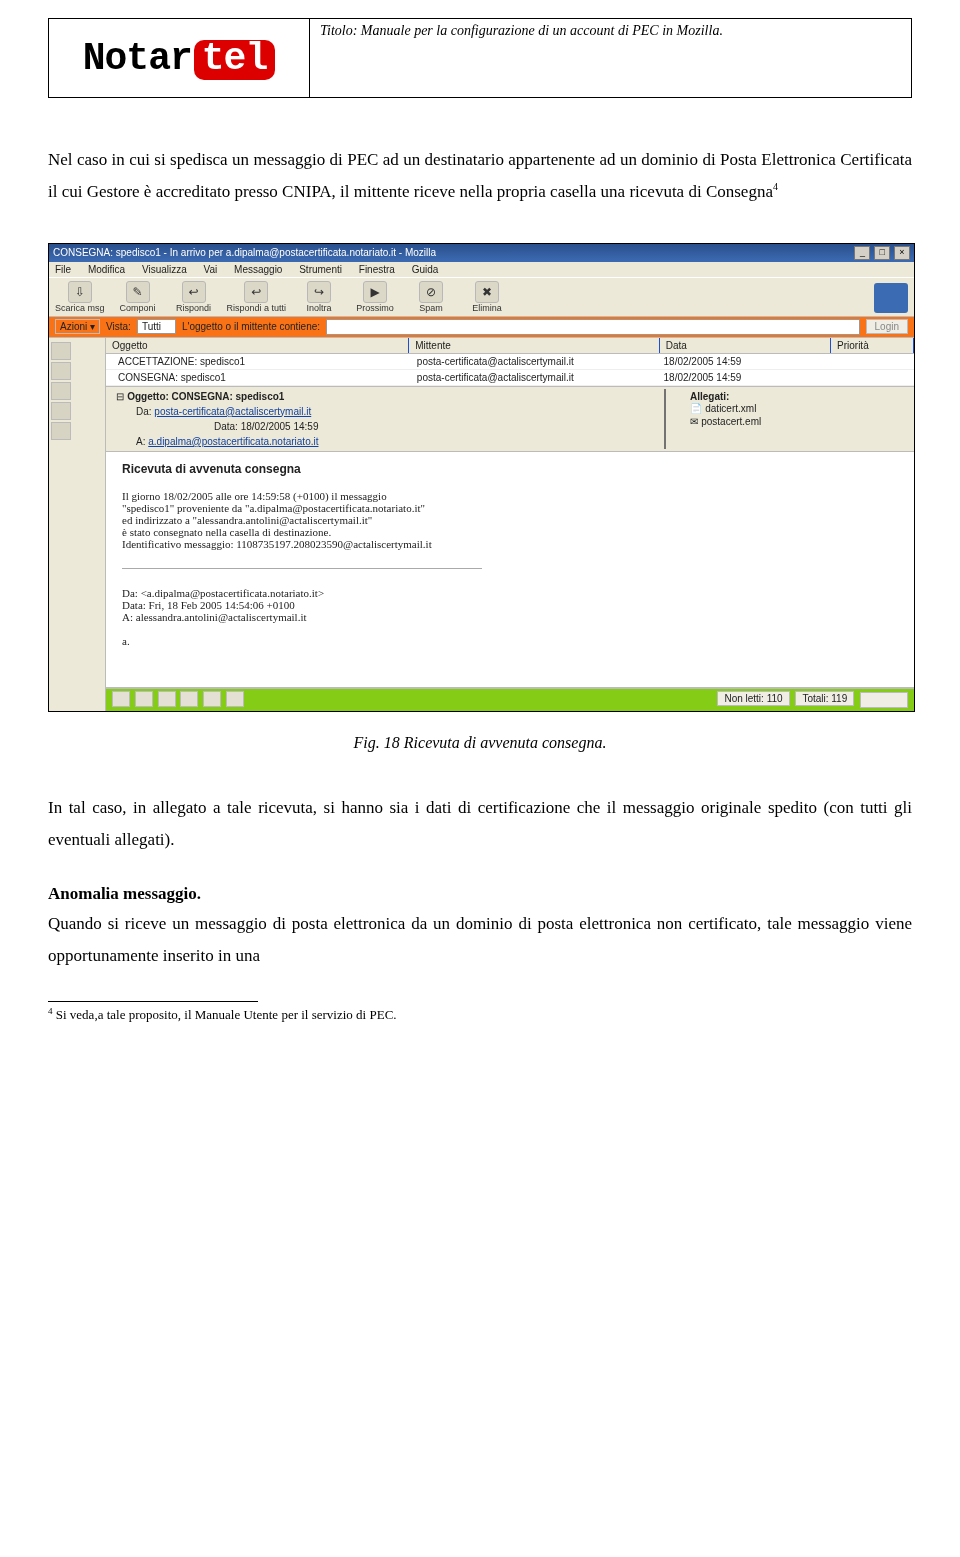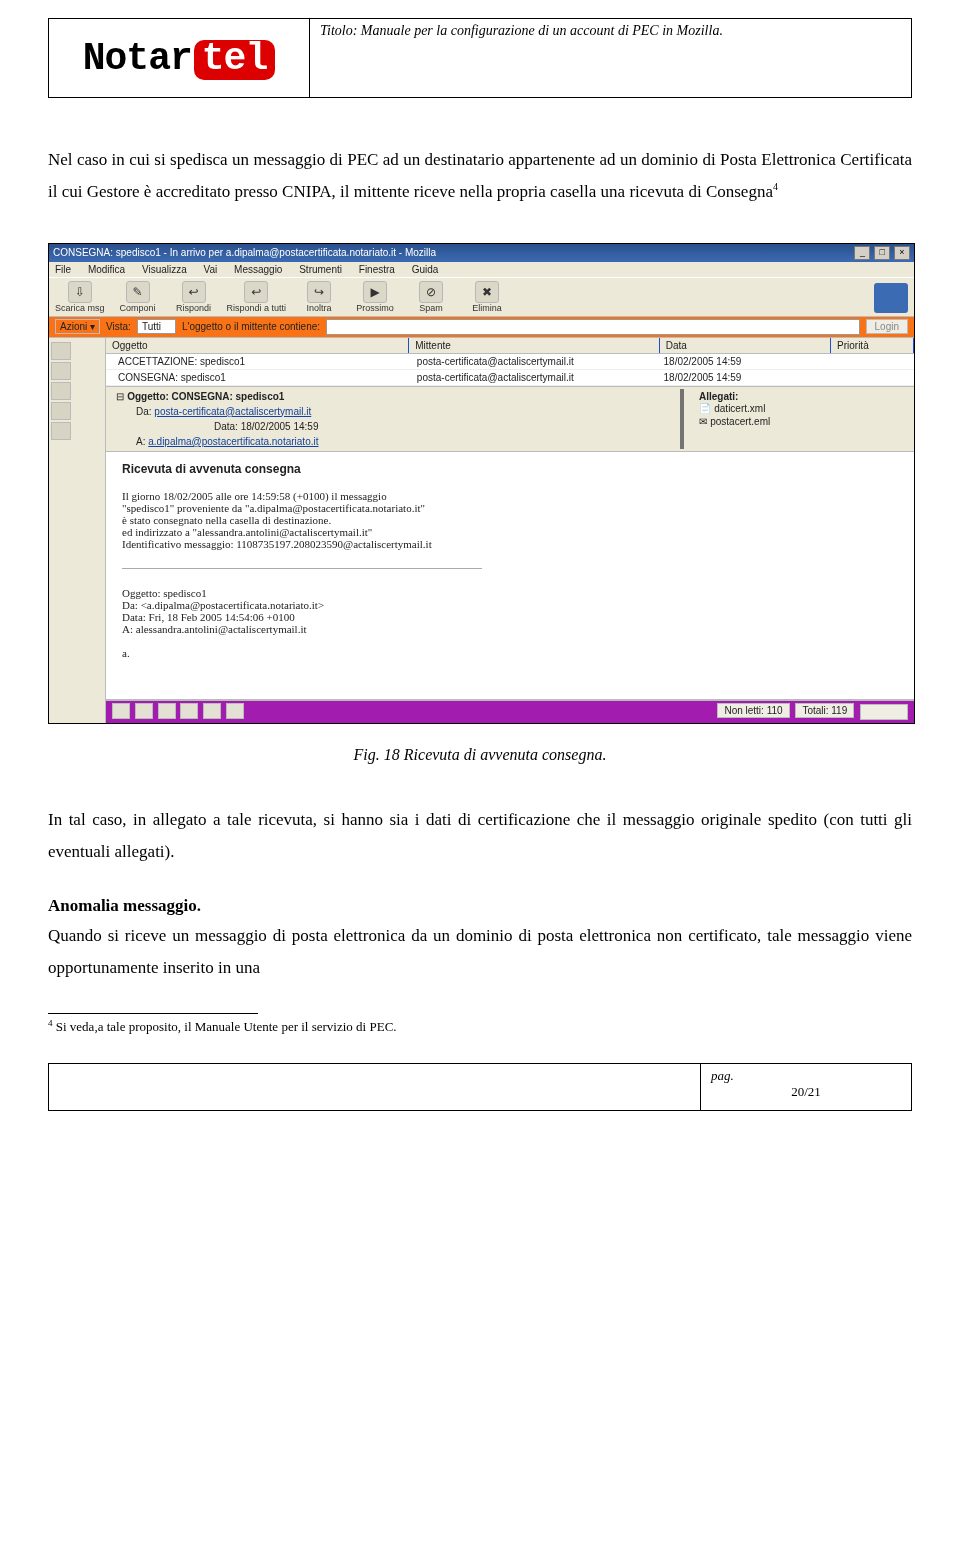--- a/index.html
+++ b/index.html
@@ -148,33 +148,33 @@
   .msgrow { display:flex; padding:1px 6px; background:#fff; font-size:10px; border-bottom:1px solid #eee;}
   .msgrow div { padding:1px 6px; }
   .msghdr {
     background:#ece9d8; border-top:1px solid #bbb; border-bottom:1px solid #bbb;
     display:flex; justify-content:space-between; padding:2px 10px;
   }
   .msghdr-left { font-size:10px; line-height:1.5; }
   .msghdr-left b { font-weight:bold; }
   .msghdr-left a { color:#1342a0; text-decoration:underline; }
   .attachbox {
-    width:190px; border-left:4px solid #737373; padding:2px 15px; font-size:10px;
+    width:190px; border-left:2px solid #737373; padding:2px 24px; font-size:10px;
     background:#ece9d8;
   }
   .attachbox .aitem { padding:1px 0; }
   .msgbody {
     background:#fff; padding:10px 16px 40px 16px; font-size:11px;
     border-bottom:1px solid #bbb;
     font-family: "Times New Roman", serif;
   }
   .msgbody h4 { font-size:12px; font-weight:bold; margin:0 0 14px 0; font-family: Tahoma, sans-serif; }
   .msgbody .hr { border-top:1px solid #aaa; margin:18px 0; width:360px; }
   .statusbar {
-    background:#a21caf; border-top:1px solid #bbb; display:flex;
+    background:#84cc16; border-top:1px solid #bbb; display:flex;
     justify-content:space-between; padding:2px 6px; font-size:10px; align-items:center;
   }
   .statusbar .sicons span {
     display:inline-block; width:16px; height:14px; border:1px solid #bbb;
     background:#e4e1d4; margin-right:2px;
   }
   .statusbar .counts span {
     border:1px solid #bbb; padding:1px 6px; margin-left:3px; background:#efede4;
   }
   .statusbar .progress {
@@ -318,25 +318,24 @@
           <div class="attachbox">
             <b>Allegati:</b>
             <div class="aitem">📄 <span>daticert.xml</span></div>
             <div class="aitem">✉ <span>postacert.eml</span></div>
           </div>
         </div>
         <div class="msgbody">
           <h4>Ricevuta di avvenuta consegna</h4>
           <div>Il giorno 18/02/2005 alle ore 14:59:58 (+0100) il messaggio</div>
           <div>"spedisco1" proveniente da "a.dipalma@postacertificata.notariato.it"</div>
+          <div>ed indirizzato a "alessandra.antolini@actaliscertymail.it"</div>
           <div>è stato consegnato nella casella di destinazione.</div>
-          <div>ed indirizzato a "alessandra.antolini@actaliscertymail.it"</div>
           <div>Identificativo messaggio: 1108735197.208023590@actaliscertymail.it</div>
           <div class="hr"></div>
-          <div>Oggetto: spedisco1</div>
           <div>Da: &lt;a.dipalma@postacertificata.notariato.it&gt;</div>
           <div>Data: Fri, 18 Feb 2005 14:54:06 +0100</div>
           <div>A: alessandra.antolini@actaliscertymail.it</div>
           <br>
           <div>a.</div>
         </div>
         <div class="statusbar">
           <div class="sicons">
             <span></span>
             <span></span>
@@ -360,21 +359,14 @@
   <p class="body-text" style="margin-top:0;">In tal caso, in allegato a tale ricevuta, si hanno sia i dati di certificazione che il messaggio originale spedito (con tutti gli eventuali allegati).</p>
 
   <div class="section-h">Anomalia messaggio.</div>
   <p class="body-text" style="margin-top:4px;">Quando si riceve un messaggio di posta elettronica da un dominio di posta elettronica non certificato, tale messaggio viene opportunamente inserito in una</p>
 
   <div class="footnote-sep"></div>
   <div class="footnote">
     <sup>4</sup><span> Si veda,a tale proposito, il Manuale Utente per il servizio di PEC.</span>
   </div>
 
-  <div class="footer-row">
-    <div class="footer-box-l"></div>
-    <div class="footer-box-r">
-      <span>pag.</span>
-      <span class="pn">20/21</span>
-    </div>
-  </div>
 
 </div>
 
 </body></html>

